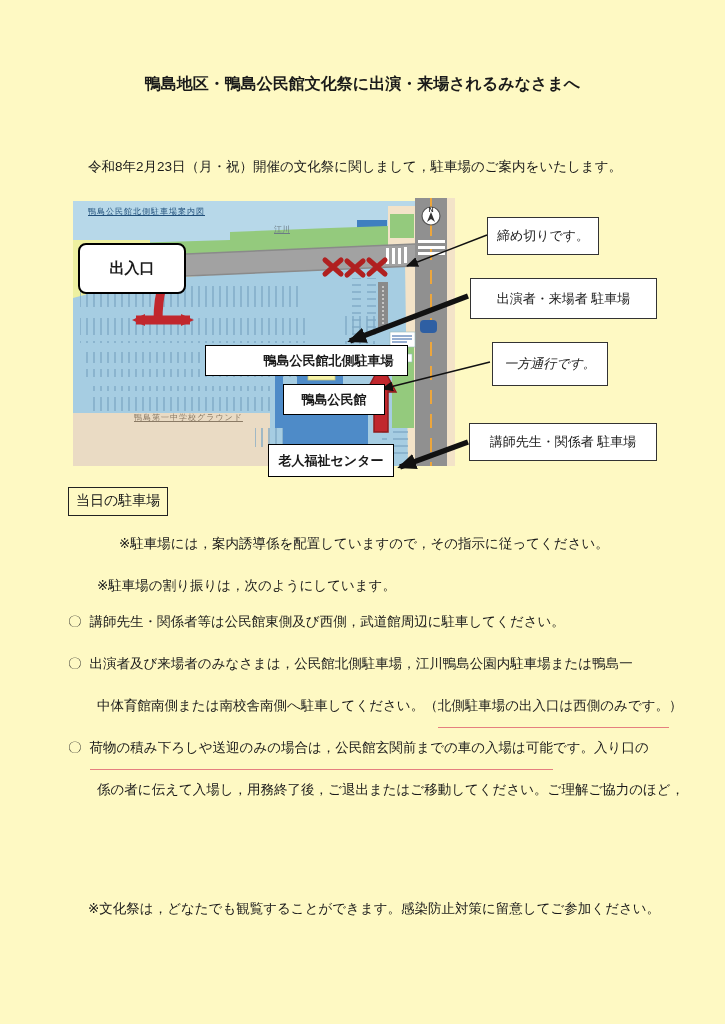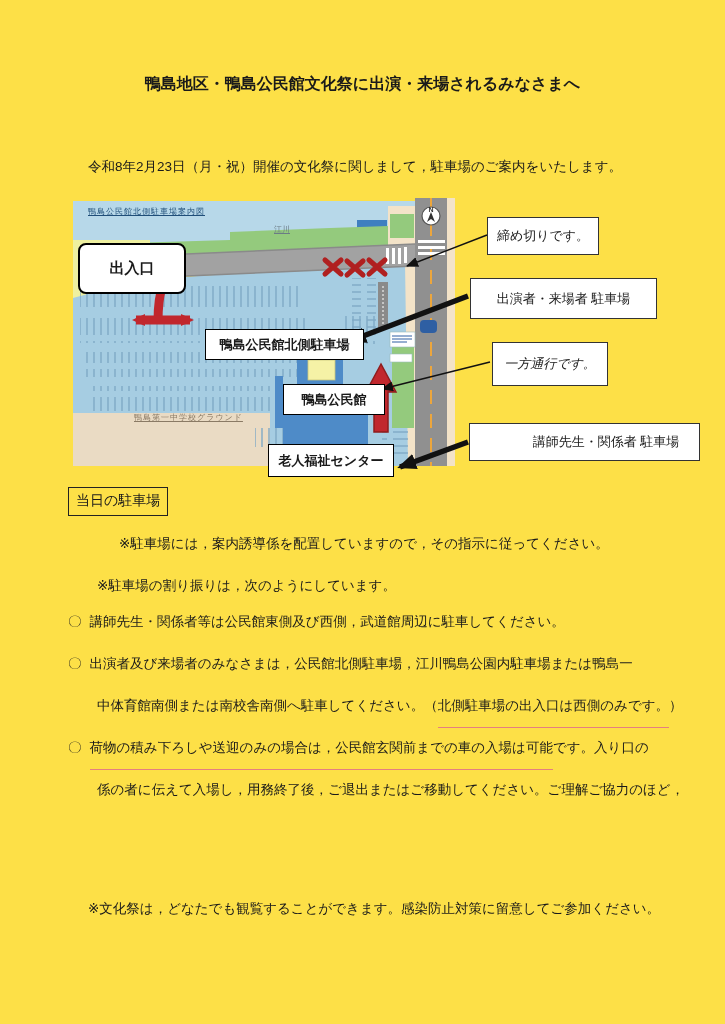--- a/index.html
+++ b/index.html
@@ -1,16 +1,16 @@
 <!DOCTYPE html>
 <html><head>
 <meta charset="utf-8">
 <style>
   html,body{margin:0;padding:0;background:#ffffff;}
-  .page{position:relative;width:725px;height:1024px;background:#fde047;overflow:hidden;
+  .page{position:relative;width:725px;height:1024px;background:#fef9c3;overflow:hidden;
         font-family:"Liberation Sans","DejaVu Sans",sans-serif;color:#1a1a1a;}
   .title{position:absolute;top:74px;left:0;width:725px;text-align:center;
          font-size:16px;font-weight:bold;letter-spacing:0;}
   .intro{position:absolute;top:158px;left:88px;font-size:13.5px;}
   .figure{position:absolute;top:198px;left:0;width:725px;height:292px;}
   .figure svg{position:absolute;top:0;left:0;}
   .maplabel{position:absolute;background:#ffffff;border:1.5px solid #000;
             display:flex;align-items:center;justify-content:center;
             font-weight:bold;font-size:13px;white-space:nowrap;z-index:3;}
   .entrance{border:2.5px solid #000;border-radius:8px;font-size:15px;}
@@ -157,28 +157,28 @@
         <path d="M490,164 L382,191" stroke-width="1.4" marker-end="url(#blkThin)"></path>
         <path d="M468,244 L400,269" stroke-width="5.5" marker-end="url(#blkThick)"></path>
       </g>
     </svg>
 
     <div class="tinytext cap">鴨島公民館北側駐車場案内図</div>
     <div class="tinytext river">江川</div>
     <div class="tinytext ground-label">鴨島第一中学校グラウンド</div>
 
     <div class="maplabel entrance" style="left:78px;top:45px;width:104px;height:47px;">出入口</div>
-    <div class="maplabel" style="left:205px;top:131px;width:157px;height:29px;">鴨島公民館北側駐車場</div>
+    <div class="maplabel" style="left:205px;top:147px;width:157px;height:29px;padding-left:44px;">鴨島公民館北側駐車場</div>
     <div class="maplabel" style="left:283px;top:186px;width:100px;height:29px;">鴨島公民館</div>
     <div class="maplabel" style="left:268px;top:246px;width:124px;height:31px;">老人福祉センター</div>
 
     <div class="callout" style="left:487px;top:19px;width:110px;height:36px;">締め切りです。</div>
     <div class="callout" style="left:470px;top:80px;width:185px;height:39px;">出演者・来場者 駐車場</div>
     <div class="callout" style="left:492px;top:144px;width:114px;height:42px;font-style:italic;">一方通行です。</div>
-    <div class="callout" style="left:469px;top:225px;width:186px;height:36px;padding-left:43px;">講師先生・関係者 駐車場</div>
+    <div class="callout" style="left:469px;top:225px;width:186px;height:36px;">講師先生・関係者 駐車場</div>
   </div>
 
   <div class="sect-head">当日の駐車場</div>
 
   <div class="bline n1">※駐車場には，案内誘導係を配置していますので，その指示に従ってください。</div>
   <div class="bline n2">※駐車場の割り振りは，次のようにしています。</div>
 
   <div class="bline i1"><span class="bullet">〇</span><span>講師先生・関係者等は公民館東側及び西側，武道館周辺に駐車してください。</span></div>
 
   <div class="bline i2a"><span class="bullet">〇</span><span>出演者及び来場者のみなさまは，公民館北側駐車場，江川鴨島公園内駐車場または鴨島一</span></div>

